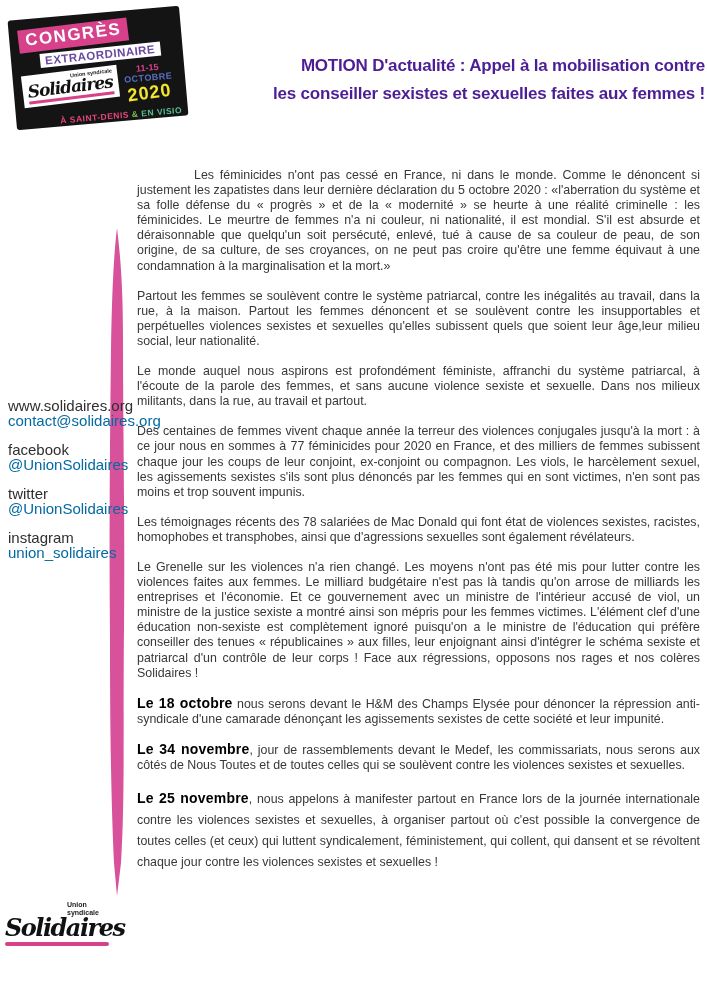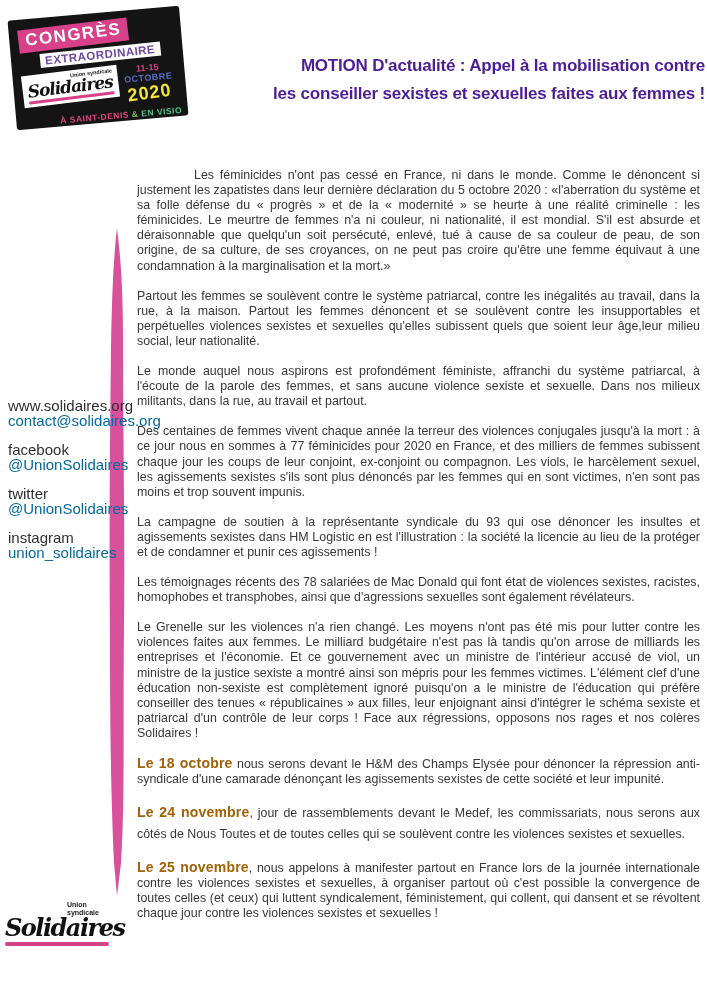--- a/index.html
+++ b/index.html
@@ -39,21 +39,21 @@
   .sidebar{position:absolute;left:8px;top:398px;font-size:15px;line-height:15px;color:#2f2f2f;}
   .sidebar .group{margin-bottom:14px;}
   .pink{color:#0369a1;}
 
   
   .content{position:absolute;left:137px;top:130px;width:563px;font-size:12.4px;line-height:15.1px;
            text-align:justify;color:#383838;margin-top:38px;}
   .content p{margin:0 0 15px;}
   .content p:first-child{text-indent:57px;}
   .content p:nth-child(9){line-height:21px;}
-  .lead{color:#a16207;font-weight:bold;font-size:14px;letter-spacing:.2px;}
+  .lead{color:#000000;font-weight:bold;font-size:14px;letter-spacing:.2px;}
 
   
   .flogo{position:absolute;left:5px;top:901px;}
   .flogo-top{font-size:7px;font-weight:bold;color:#1a1a1a;line-height:1.1;width:40px;margin-left:62px;}
   .flogo-name{font-family:"DejaVu Serif", serif;font-style:italic;font-weight:bold;font-size:24px;
               color:#111;letter-spacing:-1.5px;line-height:1;}
   .flogo-underline{width:104px;height:4px;background:#d6418a;margin-top:2px;border-radius:2px;}
 </style>
 </head>
 <body>
@@ -110,25 +110,24 @@
       <div>instagram</div>
       <div class="pink">union_solidaires</div>
     </div>
   </div>
 
   <div class="content">
       <p>Les féminicides n'ont pas cessé en France, ni dans le monde. Comme le dénoncent si justement les zapatistes dans leur dernière déclaration du 5 octobre 2020 : «l'aberration du système et sa folle défense du « progrès » et de la « modernité » se heurte à une réalité criminelle : les féminicides. Le meurtre de femmes n'a ni couleur, ni nationalité, il est mondial. S'il est absurde et déraisonnable que quelqu'un soit persécuté, enlevé, tué à cause de sa couleur de peau, de son origine, de sa culture, de ses croyances, on ne peut pas croire qu'être une femme équivaut à une condamnation à la marginalisation et la mort.»</p>
       <p>Partout les femmes se soulèvent contre le système patriarcal, contre les inégalités au travail, dans la rue, à la maison. Partout les femmes dénoncent et se soulèvent contre les insupportables et perpétuelles violences sexistes et sexuelles qu'elles subissent quels que soient leur âge,leur milieu social, leur nationalité.</p>
       <p>Le monde auquel nous aspirons est profondément féministe, affranchi du système patriarcal, à l'écoute de la parole des femmes, et sans aucune violence sexiste et sexuelle. Dans nos milieux militants, dans la rue, au travail et partout.</p>
       <p>Des centaines de femmes vivent chaque année la terreur des violences conjugales jusqu'à la mort : à ce jour nous en sommes à 77 féminicides pour 2020 en France, et des milliers de femmes subissent chaque jour les coups de leur conjoint, ex-conjoint ou compagnon. Les viols, le harcèlement sexuel, les agissements sexistes s'ils sont plus dénoncés par les femmes qui en sont victimes, n'en sont pas moins et trop souvent impunis.</p>
-      <p>La campagne de soutien à la représentante syndicale du 93 qui ose dénoncer les insultes et agissements sexistes dans HM Logistic en est l'illustration : la société la licencie au lieu de la protéger et de condamner et punir ces agissements !</p>
       <p>Les témoignages récents des 78 salariées de Mac Donald qui font état de violences sexistes, racistes, homophobes et transphobes, ainsi que d'agressions sexuelles sont également révélateurs.</p>
       <p>Le Grenelle sur les violences n'a rien changé. Les moyens n'ont pas été mis pour lutter contre les violences faites aux femmes. Le milliard budgétaire n'est pas là tandis qu'on arrose de milliards les entreprises et l'économie. Et ce gouvernement avec un ministre de l'intérieur accusé de viol, un ministre de la justice sexiste a montré ainsi son mépris pour les femmes victimes. L'élément clef d'une éducation non-sexiste est complètement ignoré puisqu'on a le ministre de l'éducation qui préfère conseiller des tenues « républicaines » aux filles, leur enjoignant ainsi d'intégrer le schéma sexiste et patriarcal d'un contrôle de leur corps ! Face aux régressions, opposons nos rages et nos colères Solidaires !</p>
       <p><span class="lead">Le 18 octobre</span> nous serons devant le H&amp;M des Champs Elysée pour dénoncer la répression anti-syndicale d'une camarade dénonçant les agissements sexistes de cette société et leur impunité.</p>
-      <p><span class="lead">Le 24 novembre</span>, jour de rassemblements devant le Medef, les commissariats, nous serons aux côtés de Nous Toutes et de toutes celles qui se soulèvent contre les violences sexistes et sexuelles.</p>
+      <p><span class="lead">Le 34 novembre</span>, jour de rassemblements devant le Medef, les commissariats, nous serons aux côtés de Nous Toutes et de toutes celles qui se soulèvent contre les violences sexistes et sexuelles.</p>
       <p><span class="lead">Le 25 novembre</span>, nous appelons à manifester partout en France lors de la journée internationale contre les violences sexistes et sexuelles, à organiser partout où c'est possible la convergence de toutes celles (et ceux) qui luttent syndicalement, féministement, qui collent, qui dansent et se révoltent chaque jour contre les violences sexistes et sexuelles !</p>
     </div>
 
   <div class="flogo">
     <div class="flogo-top">Union syndicale</div>
     <div class="flogo-name">Solidaires</div>
     <div class="flogo-underline"></div>
   </div>
 
 </div>

